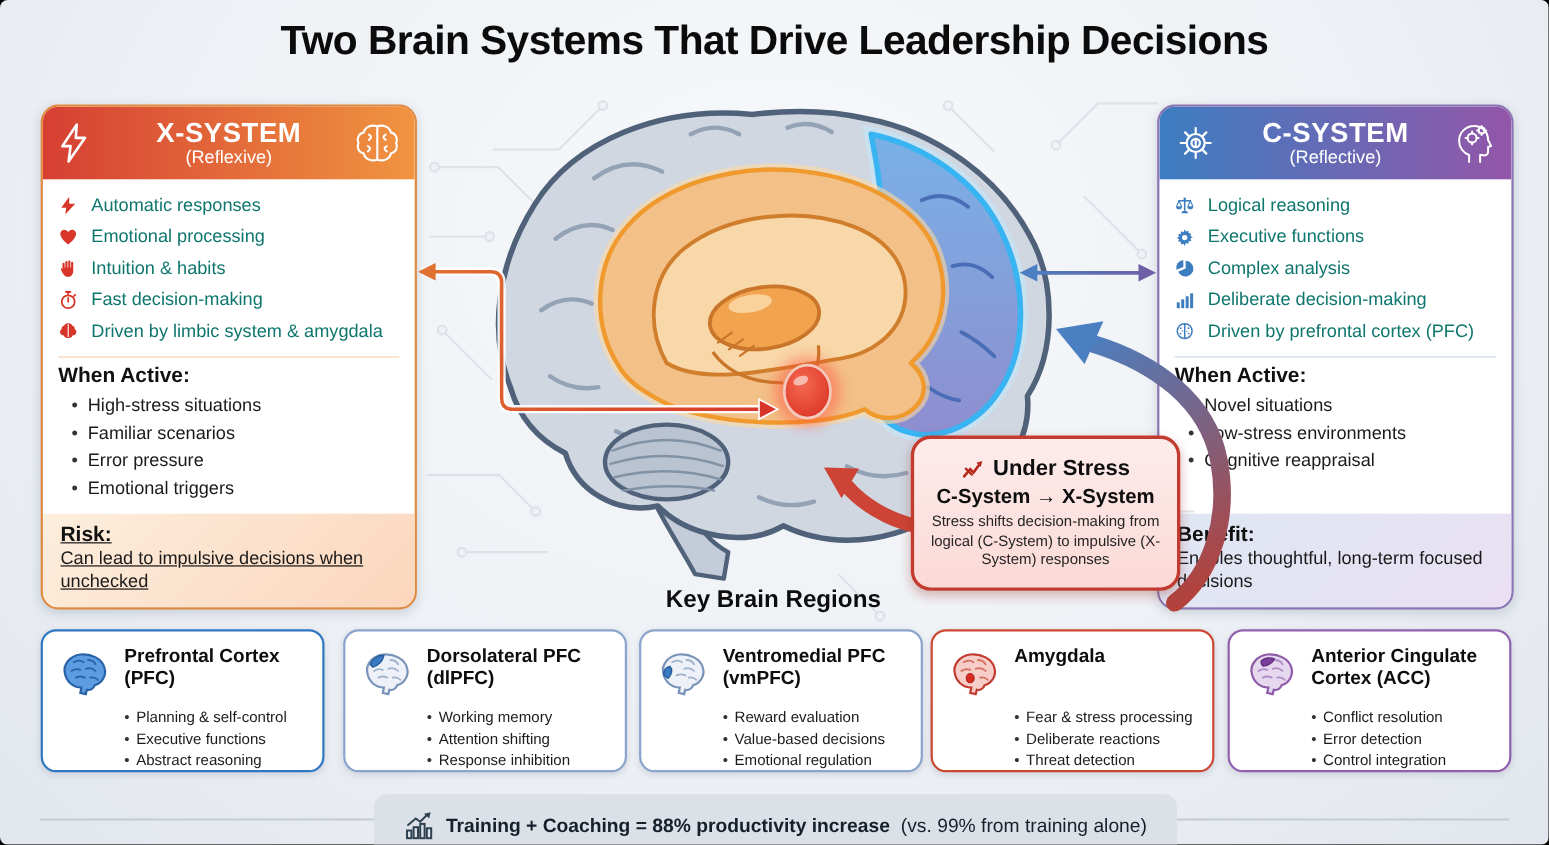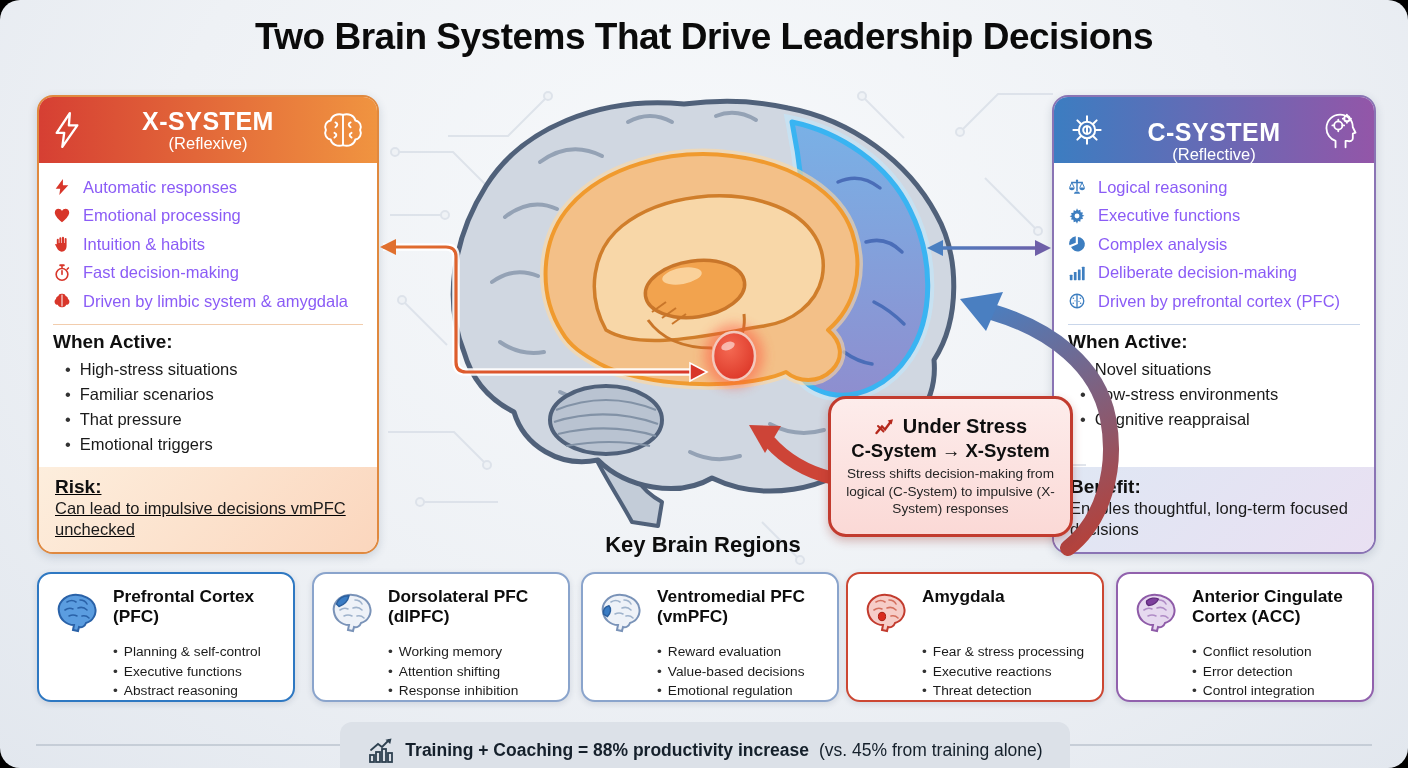--- a/index.html
+++ b/index.html
@@ -1,38 +1,38 @@
 <!DOCTYPE html>
 <html><head>
 <meta charset="utf-8">
 <style>
   html,body{margin:0;padding:0;background:#000;}
   .stage{position:relative;width:1408px;height:768px;background:#000;
          font-family:"Liberation Sans","DejaVu Sans",sans-serif;overflow:hidden;}
-  .canvas{position:absolute;inset:0;border-radius:20px;overflow:hidden;
+  .canvas{position:absolute;inset:0;border-radius:7px;overflow:hidden;
           background:radial-gradient(ellipse at 50% 28%,#f7f9fb 0%,#eef1f5 55%,#e2e7ee 100%);}
   .main-title{position:absolute;top:16px;left:0;width:100%;text-align:center;
               font-size:37px;font-weight:bold;letter-spacing:-0.5px;color:#0b0b0b;z-index:4;}
   
   .panel{position:absolute;top:95px;background:#fff;border-radius:16px;overflow:hidden;
          box-shadow:0 3px 10px rgba(40,60,90,.18);z-index:2;}
   .x-panel{left:37px;width:338px;height:455px;border:2px solid #e0893f;}
   .c-panel{left:1052px;width:320px;height:455px;border:2px solid #8a74b4;}
   .panel-header{position:relative;height:66px;display:flex;flex-direction:column;
                 align-items:center;justify-content:center;color:#fff;}
   .x-header{background:linear-gradient(90deg,#d63f33,#f09440);}
-  .c-header{background:linear-gradient(90deg,#3c7dc1,#9356a8);justify-content:flex-end;}
+  .c-header{background:linear-gradient(90deg,#3c7dc1,#9356a8);}
   .ptitle{font-size:25px;font-weight:bold;letter-spacing:.5px;line-height:26px;}
   .psub{font-size:16.5px;line-height:18px;}
   .hicon{position:absolute;top:50%;transform:translateY(-50%);display:flex;}
   .hicon.hl{left:13px;} .hicon.hr{right:13px;}
   .panel-body{padding:10px 14px 0 14px;}
   .features{list-style:none;margin:0;padding:0;}
   .features li{display:flex;align-items:center;gap:10px;height:28.5px;
-               font-size:16.5px;color:#8b5cf6;}
+               font-size:16.5px;color:#0f766e;}
   .ficon{flex:0 0 20px;width:20px;height:20px;display:flex;align-items:center;}
   .divider{height:1px;margin:8px 0 6px 0;}
   .x-div{background:#f2cdad;} .c-div{background:#c9d6ea;}
   .sec-title{font-size:19px;font-weight:bold;color:#101010;margin:2px 0 4px 0;}
   .bullets{list-style:none;margin:0;padding:0 0 0 12px;}
   .bullets li{font-size:16.5px;line-height:25px;color:#1a1a1a;}
   .bullets li::before{content:"•";margin-right:9px;color:#333;}
   .panel-foot{position:absolute;left:0;right:0;bottom:0;padding:9px 16px 12px 16px;}
   .risk{background:linear-gradient(135deg,#fdeedd,#fbd6bd);text-decoration:underline;}
   .benefit{background:linear-gradient(135deg,#dfe7f4,#e9e0f2);}
@@ -285,27 +285,27 @@
                 </svg>
               </span>
           <span>Driven by limbic system &amp; amygdala</span>
             </li>
       </ul>
       <div class="divider x-div"></div>
       <div class="sec-title">When Active:</div>
       <ul class="bullets">
         <li>High-stress situations</li>
         <li>Familiar scenarios</li>
-        <li>That pressure</li>
+        <li>Error pressure</li>
         <li>Emotional triggers</li>
       </ul>
     </div>
     <div class="panel-foot risk">
       <div class="foot-label">Risk:</div>
-      <div class="foot-text">Can lead to impulsive decisions vmPFC unchecked</div>
+      <div class="foot-text">Can lead to impulsive decisions when unchecked</div>
     </div>
   </div>
 
   <div class="panel c-panel">
     <div class="panel-header c-header">
       <span class="hicon hl">
         <svg width="40" height="40" viewBox="0 0 44 44" fill="none" stroke="#fff" stroke-width="2.2" stroke-linecap="round">
           <circle cx="22" cy="22" r="9"></circle>
           <path d="M22 7 v5 M22 32 v5 M7 22 h5 M32 22 h5 M11.4 11.4 l3.5 3.5 M29.1 29.1 l3.5 3.5 M32.6 11.4 l-3.5 3.5 M14.9 29.1 l-3.5 3.5"></path>
           <circle cx="22" cy="22" r="4.2"></circle>
@@ -466,21 +466,21 @@
   <div class="card card-4">
     <span class="card-icon">
       <svg width="54" height="54" viewBox="0 0 54 54">
             <path d="M10 26 C8 18 15 10 24 9 C34 8 44 13 46 21 C48 28 44 35 37 37 C36 40 33 42 30 41 L29 45 L24 44 L25 39 C17 39 11 33 10 26 Z" fill="#f6cdc8" stroke="#c23b2e" stroke-width="2"></path>
             <path d="M18 16 q5-3 9 0 M31 14 q5 0 7 4 M16 24 q4-3 8-1 M29 22 q5-2 9 2 M33 30 q4-1 7 2" fill="none" stroke="#d4705f" stroke-width="1.6" stroke-linecap="round"></path>
             <ellipse cx="24" cy="30.5" rx="3.6" ry="4.2" fill="#d92b1f" stroke="#a81f14" stroke-width="1"></ellipse>
           </svg></span>
     <div class="card-title">Amygdala</div>
     <ul class="card-bullets">
       <li>Fear &amp; stress processing</li>
-      <li>Executive reactions</li>
+      <li>Deliberate reactions</li>
       <li>Threat detection</li>
     </ul>
   </div>
 
   <div class="card card-5">
     <span class="card-icon">
       <svg width="54" height="54" viewBox="0 0 54 54">
             <path d="M10 26 C8 18 15 10 24 9 C34 8 44 13 46 21 C48 28 44 35 37 37 C36 40 33 42 30 41 L29 45 L24 44 L25 39 C17 39 11 33 10 26 Z" fill="#e6d9ef" stroke="#8e5ba8" stroke-width="2"></path>
             <path d="M31 14 q5 0 7 4 M16 24 q4-3 8-1 M29 22 q5-2 9 2 M20 30 q4-2 8 0 M33 30 q4-1 7 2" fill="none" stroke="#b08cc6" stroke-width="1.6" stroke-linecap="round"></path>
             <path d="M18.5 15 C22 11.8 27 11.4 30.5 13 C29 16.5 25 19 20.5 19.6 C18.8 18.4 18.2 16.7 18.5 15 Z" fill="#7d3f9d" stroke="#5f2b7c" stroke-width="1.2"></path>
@@ -499,17 +499,17 @@
       <svg width="28" height="28" viewBox="0 0 28 28" fill="none" stroke="#2e4150" stroke-width="1.8">
         <rect x="3" y="18" width="4" height="7"></rect>
             <rect x="9" y="15" width="4" height="10"></rect>
         <rect x="15" y="12" width="4" height="13"></rect>
             <rect x="21" y="16" width="4" height="9"></rect>
         <path d="M4 13 L11 7 L15 10 L22 3" stroke-linecap="round"></path>
         <polygon points="24.5,1.5 18.5,2.8 23.2,7" fill="#2e4150" stroke="none"></polygon>
       </svg>
     </span>
     <span class="f-bold">Training + Coaching = 88% productivity increase</span>
-    <span>(vs. 45% from training alone)</span>
+    <span>(vs. 99% from training alone)</span>
   </div>
 
 </div>
 </div>
 
 </body></html>

